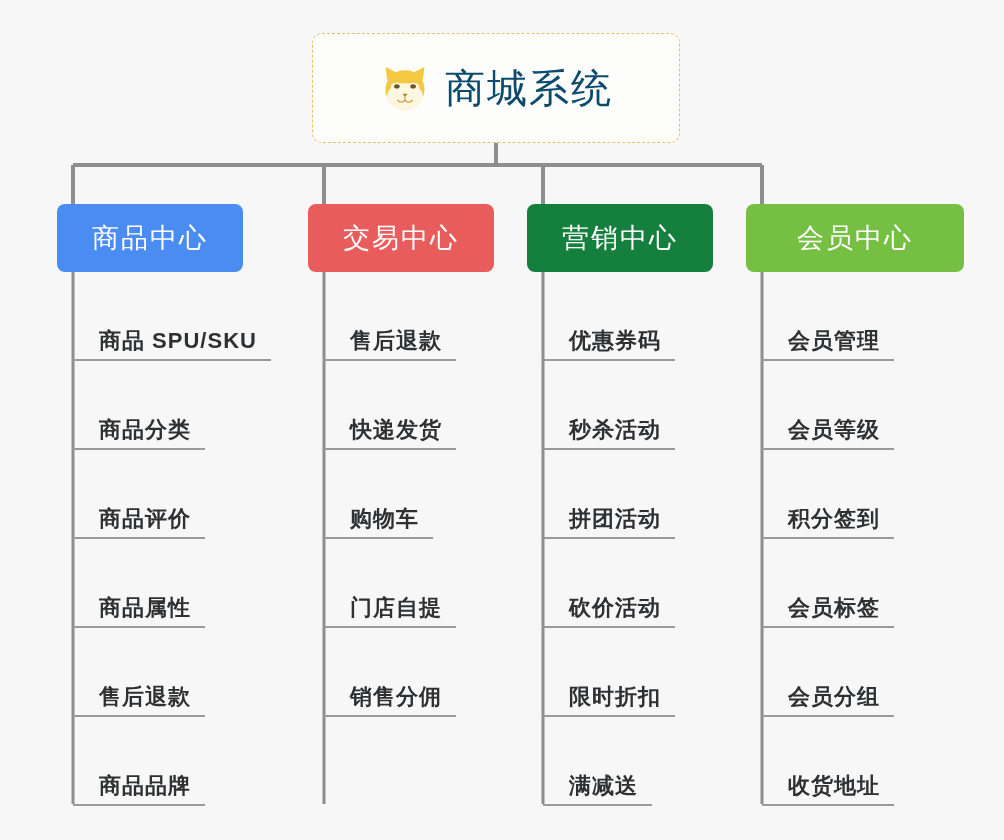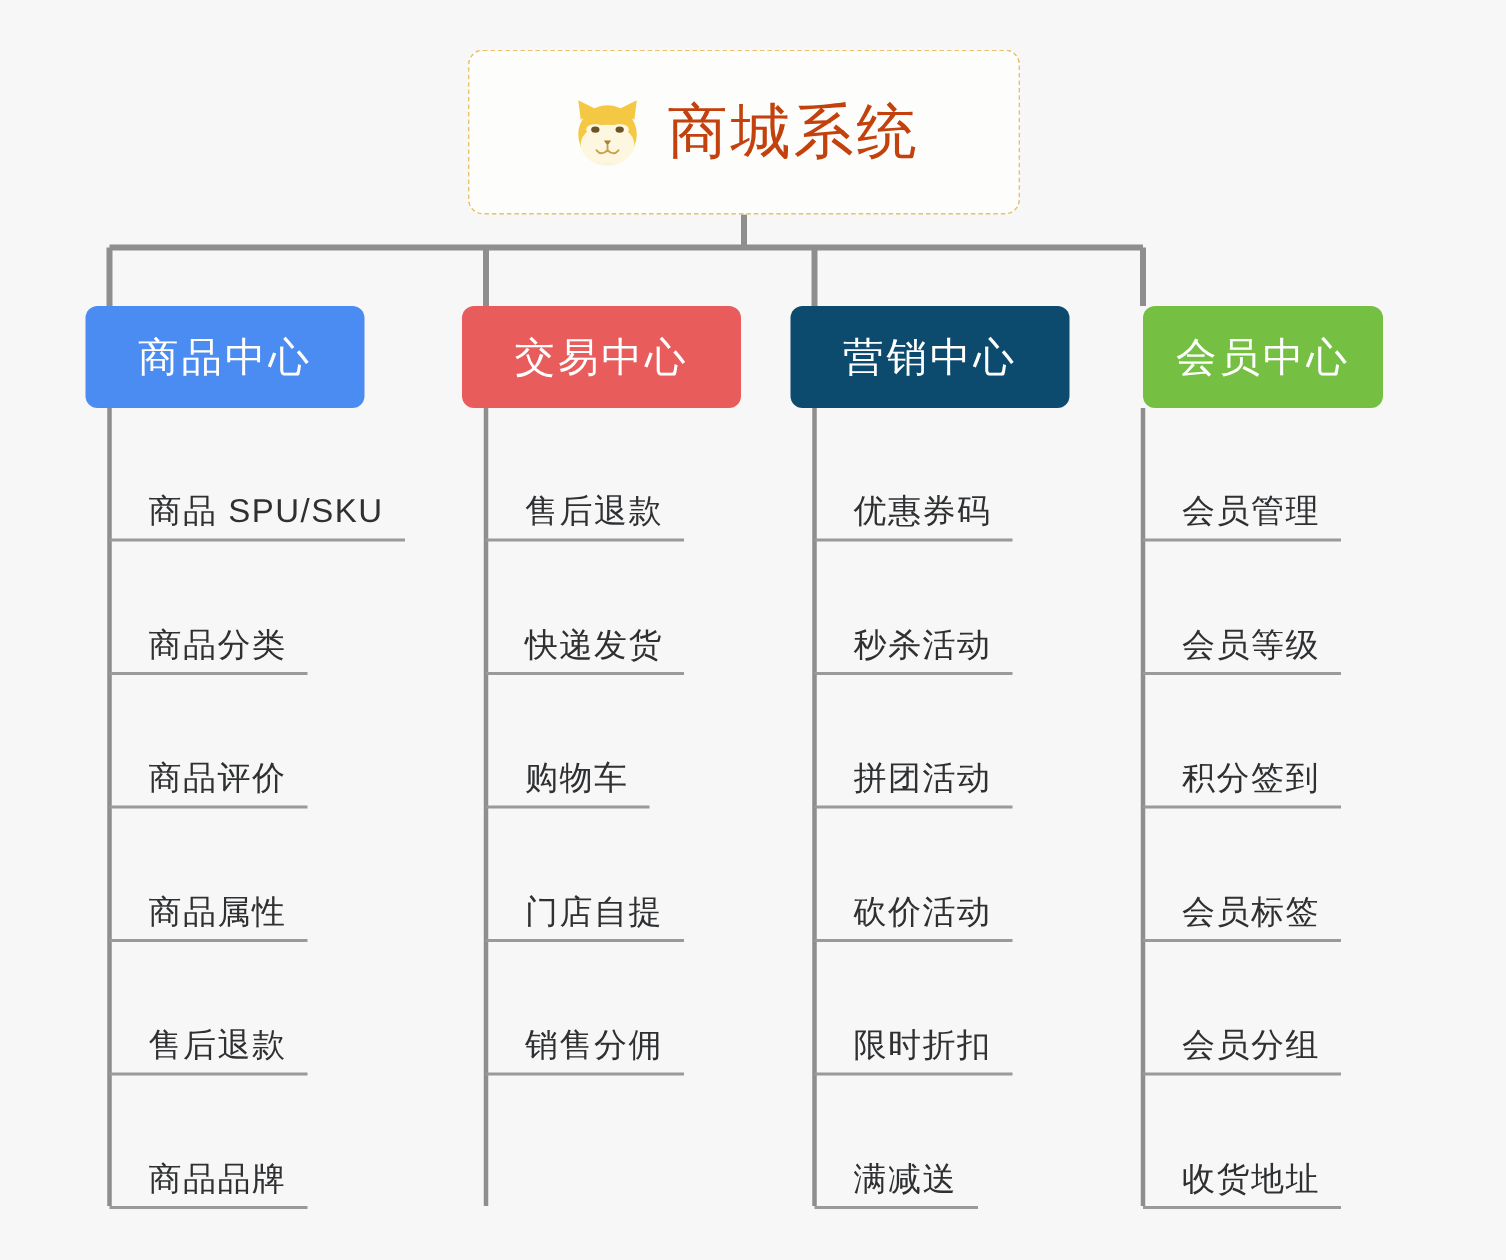--- a/index.html
+++ b/index.html
@@ -44,21 +44,21 @@
     background: #fdfdfc;
     border: 1px dashed #eabe6b;
     border-radius: 10px;
     display: flex;
     align-items: center;
     justify-content: center;
     gap: 14px;
   }
   #root-node .root-title {
     font-size: 40px;
-    color: #c2410c;
+    color: #0c4a6e;
     letter-spacing: 2px;
     line-height: 1;
     white-space: nowrap;
   }
   .dog {
     width: 52px;
     height: 52px;
     flex: 0 0 52px;
   }
 
@@ -77,20 +77,21 @@
     color: #ffffff;
     font-size: 27px;
     letter-spacing: 2px;
     box-sizing: border-box;
   }
 
   .leaves {
     position: relative;
     margin-top: 0;
     padding-left: 16px;
+    font-weight: bold;
   }
   .leaf {
     position: relative;
     height: 89px;
     display: flex;
     align-items: flex-end;
     box-sizing: border-box;
   }
   .leaf-inner {
     display: inline-block;
@@ -183,21 +184,21 @@
         </div>
         <div class="leaf">
           <span class="leaf-inner">门店自提</span>
         </div>
         <div class="leaf">
           <span class="leaf-inner">销售分佣</span>
         </div>
       </div>
     </div>
     <div class="column" style="left: 527px; width: 186px;">
-      <div class="cat-box" style="background: #0c4a6e; width: 186px;">营销中心</div>
+      <div class="cat-box" style="background: #15803d; width: 186px;">营销中心</div>
       <div class="leaves">
         <div class="leaf">
           <span class="leaf-inner">优惠券码</span>
         </div>
         <div class="leaf">
           <span class="leaf-inner">秒杀活动</span>
         </div>
         <div class="leaf">
           <span class="leaf-inner">拼团活动</span>
         </div>
@@ -206,21 +207,21 @@
         </div>
         <div class="leaf">
           <span class="leaf-inner">限时折扣</span>
         </div>
         <div class="leaf">
           <span class="leaf-inner">满减送</span>
         </div>
       </div>
     </div>
     <div class="column" style="left: 746px; width: 186px;">
-      <div class="cat-box" style="background: rgb(117, 192, 67); width: 160px; margin-left: 16px;">会员中心</div>
+      <div class="cat-box" style="background: rgb(117, 192, 67); width: 218px;">会员中心</div>
       <div class="leaves">
         <div class="leaf">
           <span class="leaf-inner">会员管理</span>
         </div>
         <div class="leaf">
           <span class="leaf-inner">会员等级</span>
         </div>
         <div class="leaf">
           <span class="leaf-inner">积分签到</span>
         </div>

